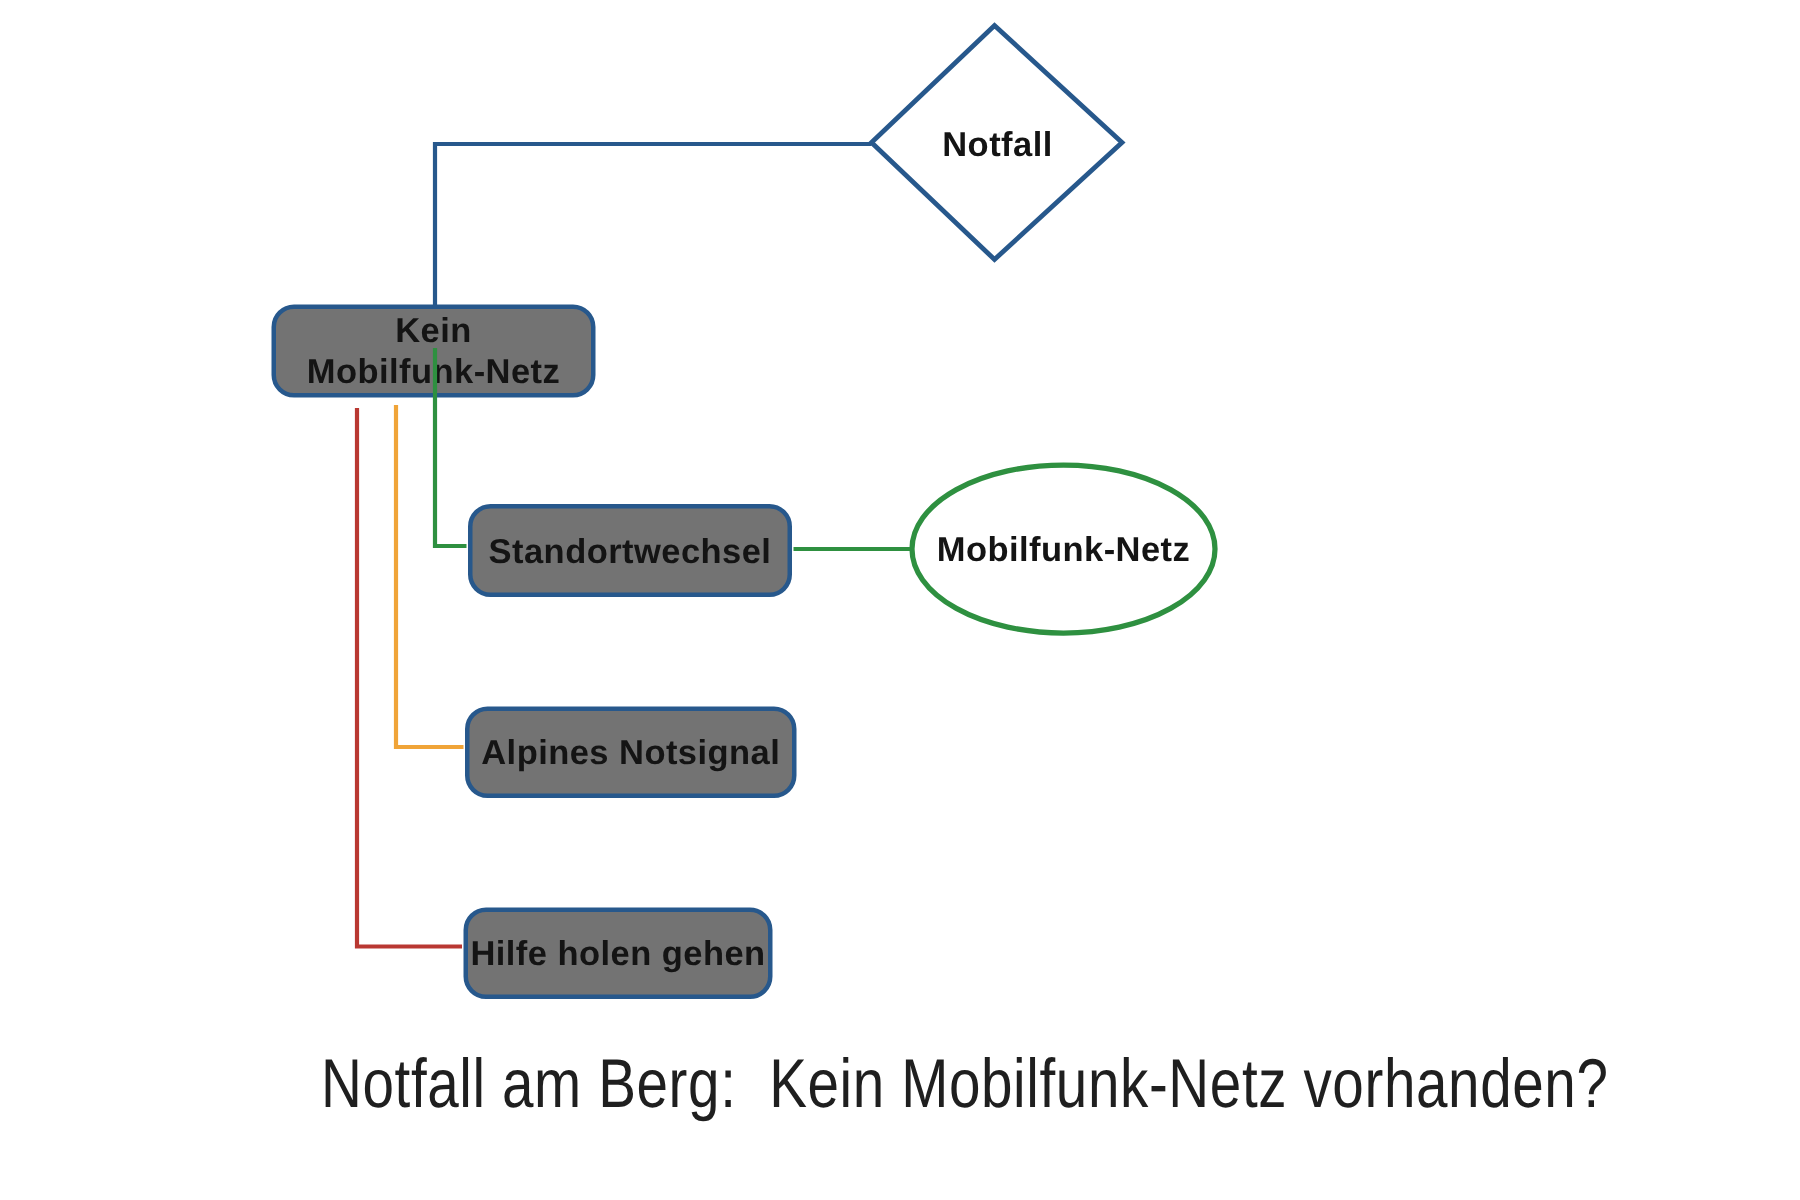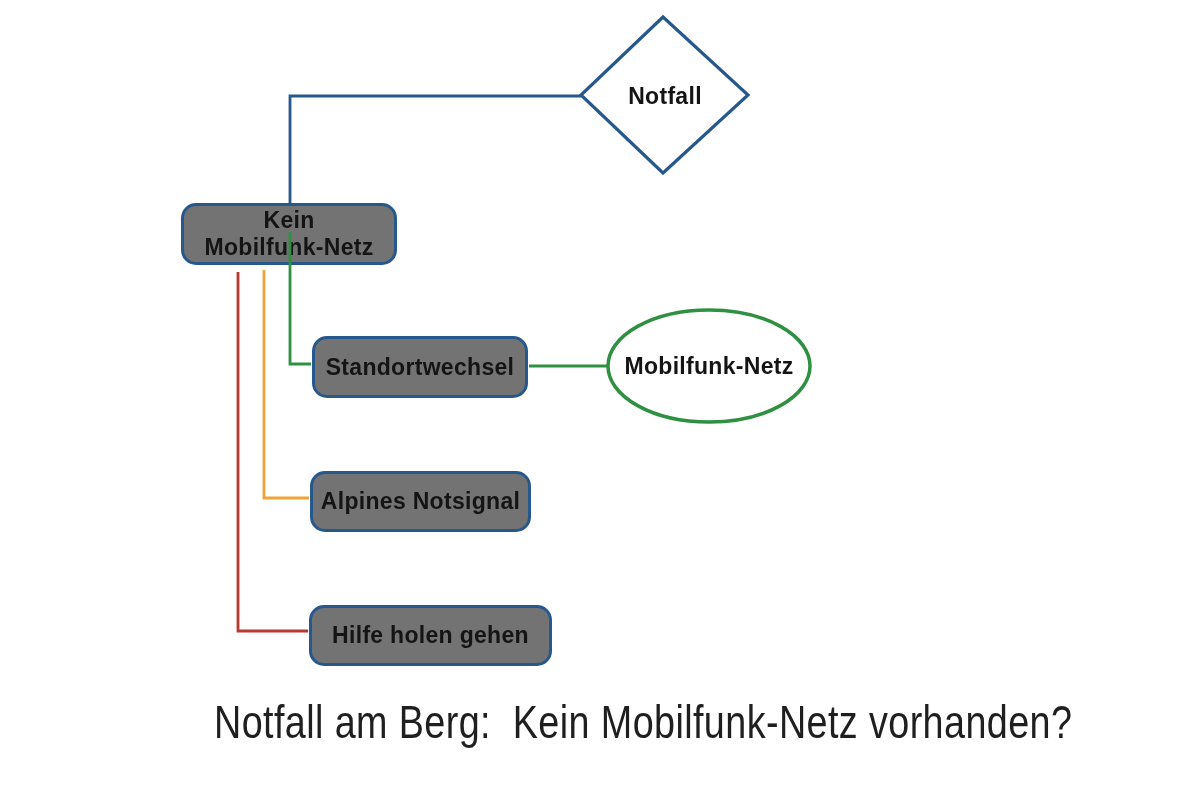--- a/index.html
+++ b/index.html
@@ -83,21 +83,21 @@
     <ellipse cx="709" cy="366" rx="101" ry="56" fill="#ffffff" stroke-width="3.5" stroke="#2e9040"></ellipse>
   </svg>
 
   <div class="node" style="left:181px; top:203px; width:216px; height:62px;">Kein
 Mobilfunk-Netz</div>
 
   <div class="node" style="left:310px; top:471px; width:221px; height:61px;">Alpines Notsignal</div>
 
   <div class="node" style="left:312px; top:336px; width:216px; height:62px;">Standortwechsel</div>
 
-  <div class="node" style="left:309px; top:605px; width:243px; height:61px;">Hilfe holen gehen</div>
+  <div class="node" style="left:309px; top:605px; width:206px; height:61px;">Hilfe holen gehen</div>
 
   <div class="shape-label" style="left:603px; top:81px; width:124px; height:30px;">Notfall</div>
 
   <div class="shape-label" style="left:609px; top:351px; width:200px; height:30px;">Mobilfunk-Netz</div>
 
   <svg id="lines-layer" class="layer">
     <polyline points="581,96 290,96 290,205" fill="none" stroke-width="2.8" stroke="#27588c"></polyline>
     <polyline points="290,232 290,364 311,364" fill="none" stroke-width="2.8" stroke="#2e9040"></polyline>
     <polyline points="529,366 607,366" fill="none" stroke-width="2.8" stroke="#2e9040"></polyline>
     <polyline points="264,270 264,498 309,498" fill="none" stroke-width="2.8" stroke="#f0a438"></polyline>

